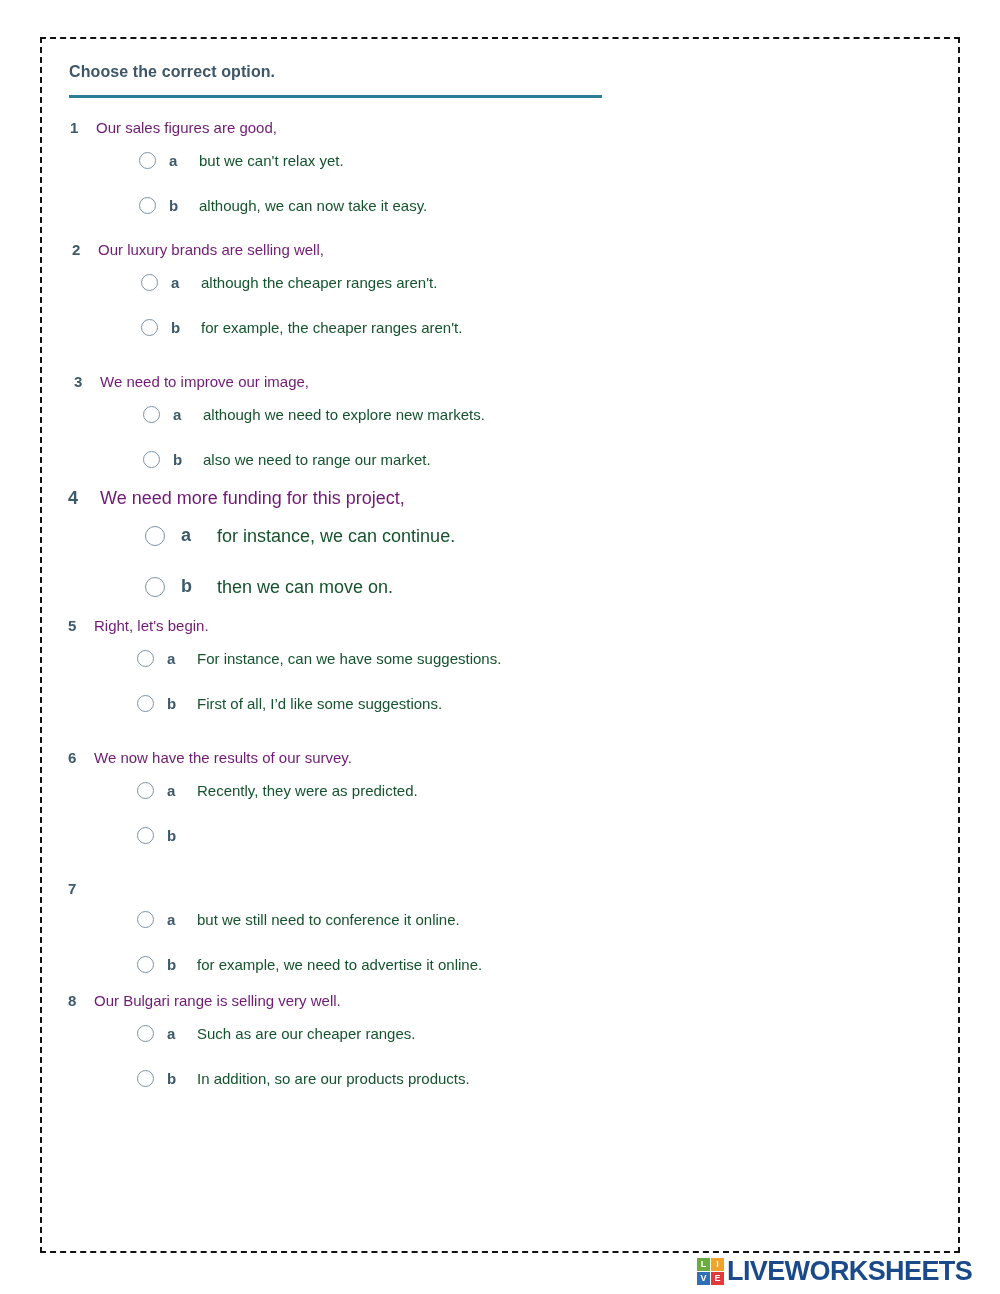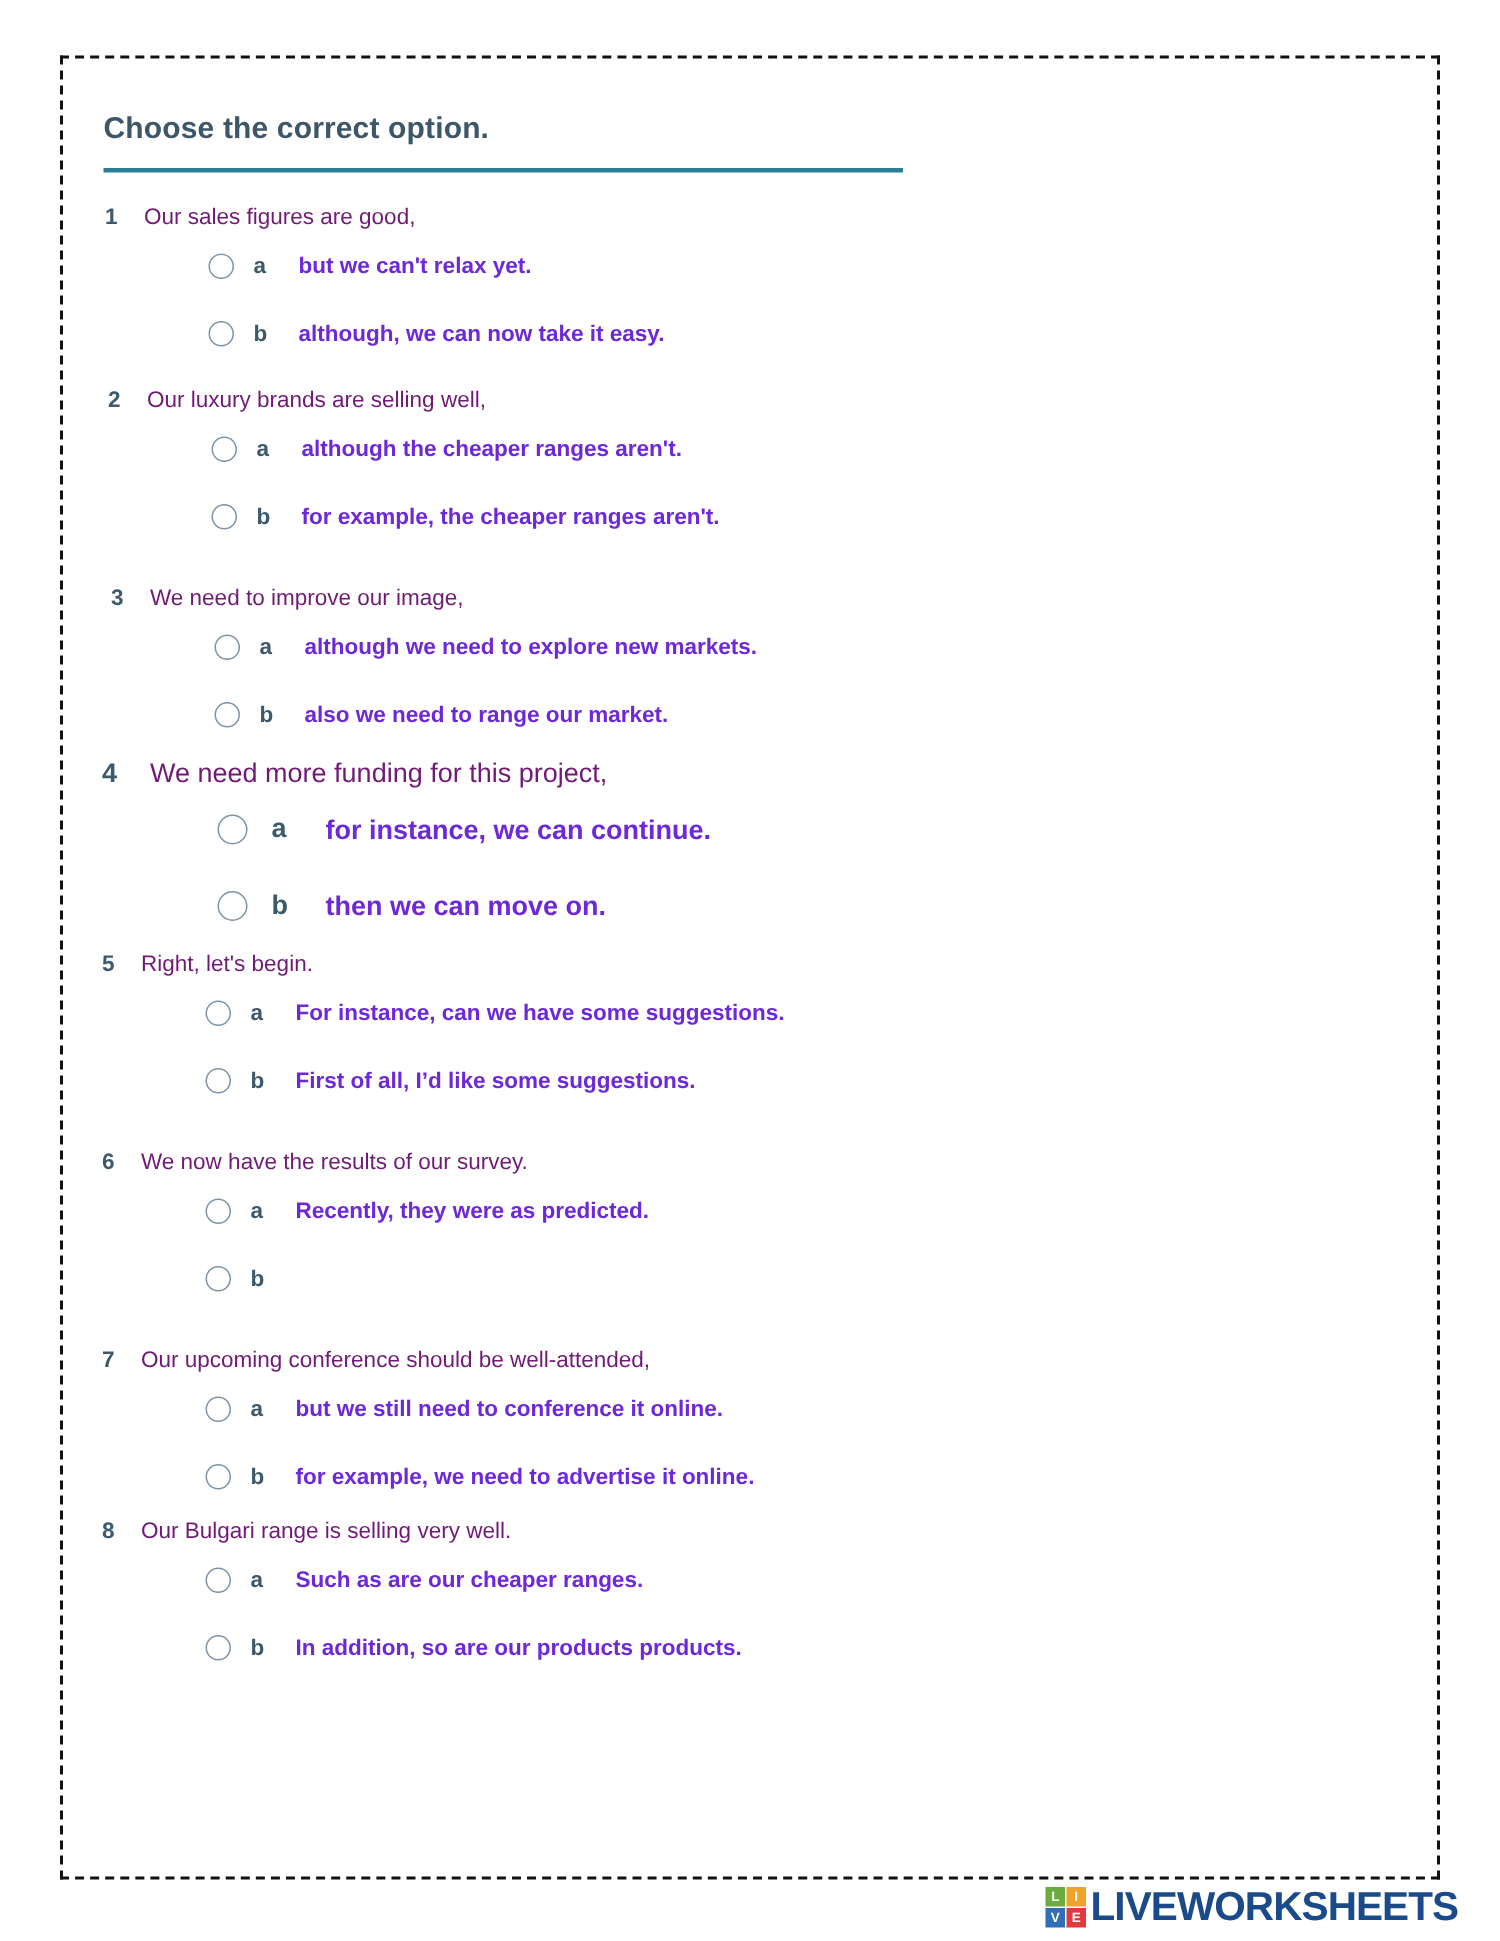--- a/index.html
+++ b/index.html
@@ -27,25 +27,25 @@
   }
 
   .sheet-inner {
     padding: 24px 26px 10px 26px;
   }
 
   .title-block {
     margin-bottom: 20px;
   }
   .page-title {
-    font-size: 20px;
+    font-size: 16px;
     font-weight: bold;
     color: #3d5668;
     letter-spacing: 0.1px;
-    margin: 12px 0 14px 0;
+    margin: 0 0 14px 0;
     padding-left: 1px;
   }
   .title-rule {
     width: 533px;
     height: 3px;
     background: #2a7f96;
     margin-left: 1px;
   }
 
   .question-list {
@@ -86,22 +86,21 @@
     box-sizing: border-box;
   }
   .opt-letter {
     flex: 0 0 auto;
     font-weight: bold;
     color: #3d5a6c;
     text-align: left;
   }
   .opt-text {
     flex: 0 0 auto;
-    color: #6d28d9;
-    font-weight: bold;
+    color: #14532d;
   }
 
   
   .size-sm .q-head { font-size: 15px; }
   .size-sm .q-num { width: 26px; }
   .size-sm .q-text { line-height: 20px; }
   .size-sm .option-row { font-size: 15px; height: 45px; }
   .size-sm .radio { width: 17px; height: 17px; }
   .size-sm .opt-letter { width: 30px; padding-left: 13px; }
   .size-sm .opt-text { line-height: 20px; }
@@ -287,21 +286,20 @@
           <div class="option-row">
             <span class="radio"></span>
             <span class="opt-letter">b</span>
           </div>
         </div>
       </div>
 
       <div class="question size-sm indent-0 gap-xs">
         <div class="q-head">
           <span class="q-num">7</span>
-          <span class="q-text">Our upcoming conference should be well-attended,</span>
         </div>
         <div class="options">
           <div class="option-row">
             <span class="radio"></span>
             <span class="opt-letter">a</span>
             <span class="opt-text">but we still need to conference it online.</span>
           </div>
           <div class="option-row">
             <span class="radio"></span>
             <span class="opt-letter">b</span>

